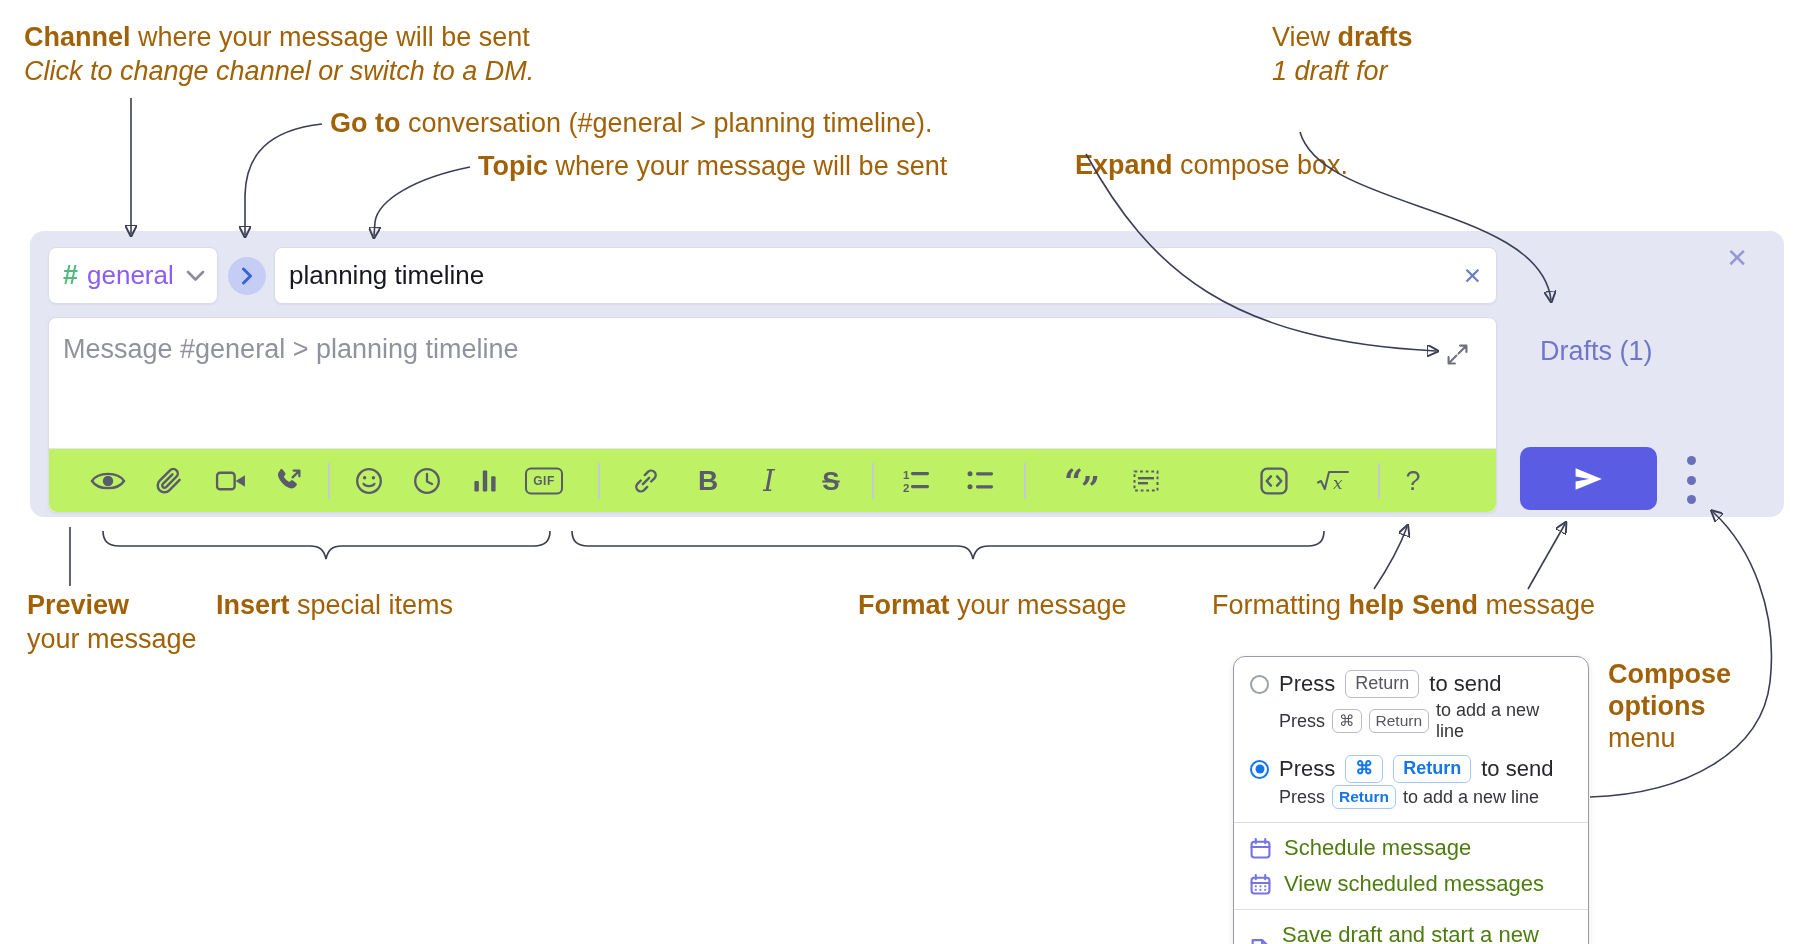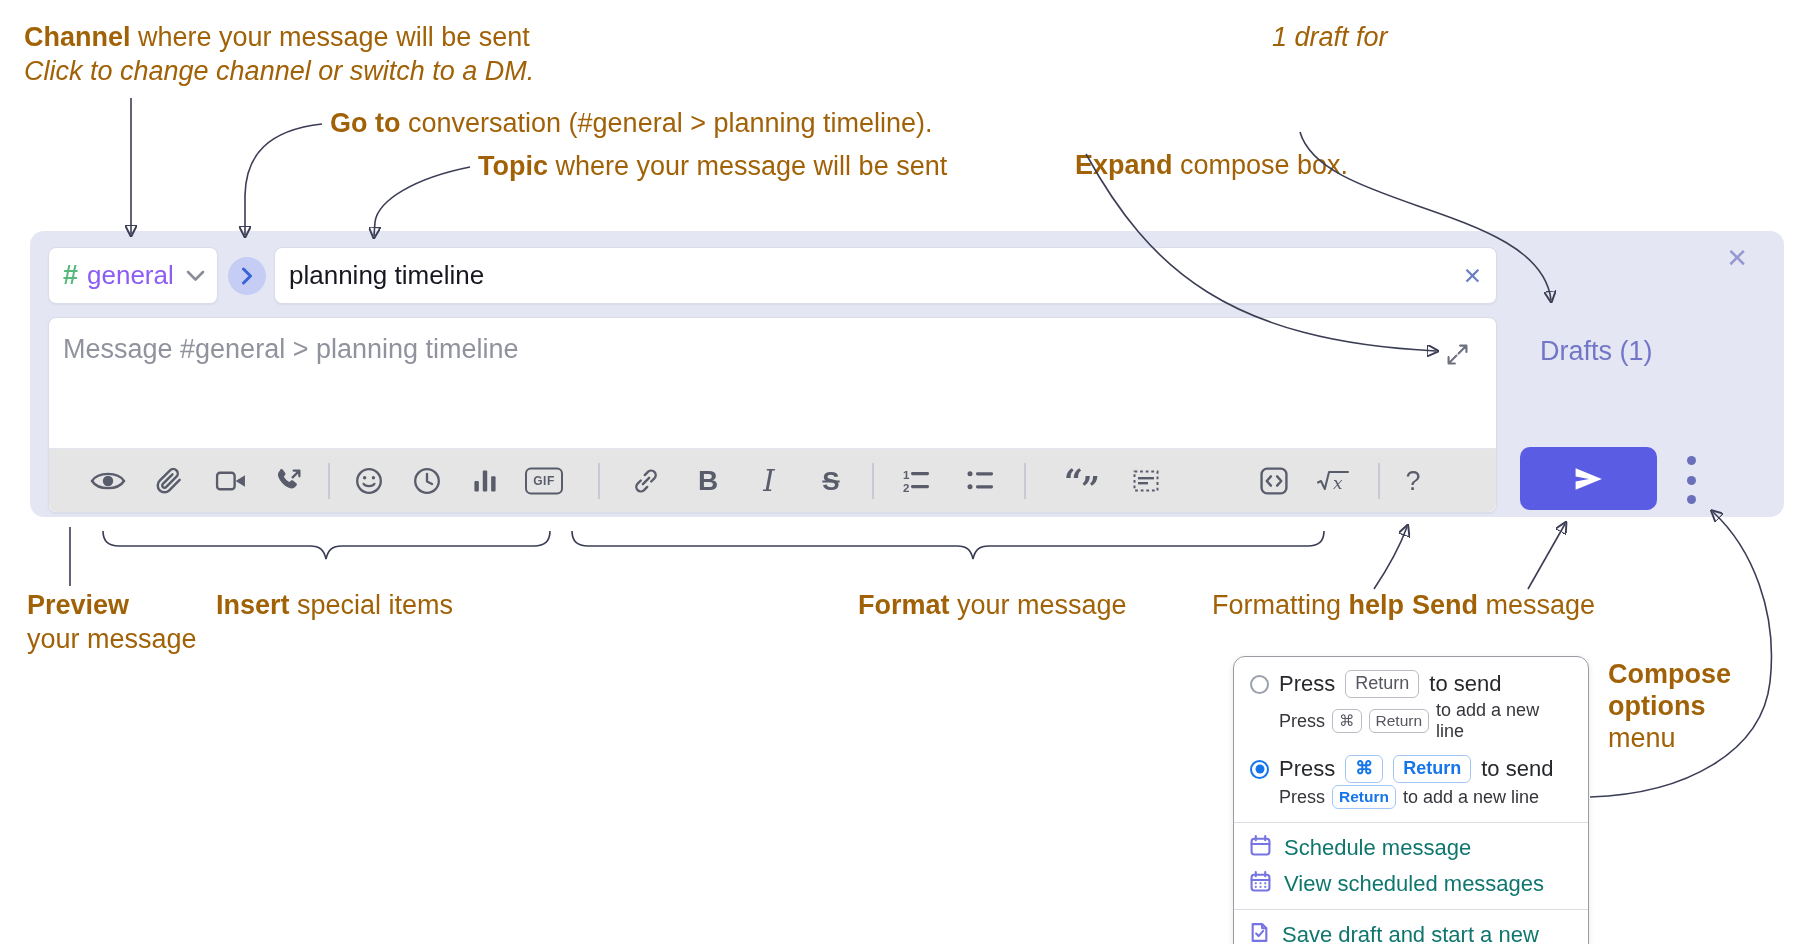--- a/index.html
+++ b/index.html
@@ -42,21 +42,21 @@
   #topic-box { position:absolute; left:244px; top:16px; width:1223px; height:57px; }
   #topic-input { position:absolute; left:0; top:0; width:100%; height:100%; border:none; outline:none; background:transparent; font-family:"Liberation Sans",sans-serif; font-size:26px; color:#17181f; padding:0 56px 0 14px; }
   #topic-clear { position:absolute; right:14px; top:12px; font-size:23px; color:#6b80c2; cursor:pointer; line-height:32px; }
 
   #message-box { position:absolute; left:18px; top:86px; width:1449px; height:196px; }
   #message-input { position:absolute; left:0; top:0; width:100%; height:130px; border:none; outline:none; resize:none; background:transparent; font-family:"Liberation Sans",sans-serif; font-size:27px; color:#0369a1; padding:16px 56px 0 14px; }
   #message-input::placeholder, #topic-input::placeholder { color:#90929d; opacity:1; }
   #expand-btn { position:absolute; right:28px; top:26px; color:#6e717e; cursor:pointer; }
 
   
-  #toolbar { position:absolute; left:0; bottom:0; width:100%; height:64px; background:#e5e5e5; border-top:1px solid #e3e5ef; border-radius:0 0 8px 8px; }
+  #toolbar { position:absolute; left:0; bottom:0; width:100%; height:64px; background:#bef264; border-top:1px solid #e3e5ef; border-radius:0 0 8px 8px; }
   .ticon { position:absolute; top:50%; transform:translate(-50%,-50%); color:#595d6b; cursor:pointer; display:flex; align-items:center; justify-content:center; }
   .tdiv { position:absolute; top:50%; transform:translate(-50%,-50%); width:2px; height:36px; background:#c7c9d6; }
   .tb { font-size:28px; font-weight:bold; font-family:"Liberation Sans",sans-serif; }
   .ti { font-size:29px; font-style:italic; font-family:"DejaVu Serif",serif; }
   .ts { font-size:26px; font-weight:600; text-decoration:line-through; }
   .thelp { font-size:27px; font-weight:500; }
   .gifbox { width:38px; height:27px; border:2.5px solid #595d6b; border-radius:6px; display:flex; align-items:center; justify-content:center; font-size:12px; font-weight:bold; letter-spacing:.5px; }
   .quote { font-family:"DejaVu Serif",serif; font-weight:bold; font-size:33px; letter-spacing:-2px; }
   .quote .q2 { position:relative; top:8px; }
 
@@ -71,21 +71,21 @@
   #options-menu { position:absolute; left:1233px; top:656px; width:356px; background:#fff; border:1.5px solid #9b9ba3; border-radius:12px; box-shadow:0 2px 6px rgba(0,0,0,.10); padding:10px 0 9px 0; z-index:4; }
   .opt-main { display:flex; align-items:center; gap:10px; padding:3px 16px 2px 16px; font-size:22px; color:#27282c; }
   .opt-sub { display:flex; align-items:center; gap:7px; padding:0 16px 6px 45px; font-size:18px; color:#35363b; }
   .radio { width:19px; height:19px; border:2px solid #9ba1ab; border-radius:50%; flex:none; position:relative; cursor:pointer; }
   .radio.sel { border-color:#1576ec; }
   .radio.sel::after { content:""; position:absolute; left:50%; top:50%; transform:translate(-50%,-50%); width:9px; height:9px; border-radius:50%; background:#1576ec; }
   .kbd { border:1.5px solid #b9bcc2; border-radius:6px; padding:0 9px; height:28px; line-height:25px; font-size:18px; color:#55565e; background:#fff; }
   .kbd.sm { height:24px; line-height:21px; font-size:15.5px; padding:0 6px; }
   .kbd.blue { border-color:#a3c8f8; color:#1576ec; font-weight:bold; }
   .mdiv { height:1px; background:#dcdce2; margin:7px 0; }
-  .mi { display:flex; gap:13px; padding:5px 16px; font-size:22px; color:#0f766e; cursor:pointer; }
+  .mi { display:flex; align-items:center; gap:13px; padding:5px 16px; font-size:22px; color:#4d7c0f; cursor:pointer; }
   .mi svg { color:#7673e2; flex:none; }
 </style>
 </head>
 <body>
 
 <div class="ann" id="ann-channel">
   <div><span class="b">Channel</span><span> where your message will be sent</span></div>
   <div class="i">Click to change channel or switch to a DM.</div>
 </div>
 
@@ -95,20 +95,21 @@
 
 <div class="ann" id="ann-topic">
   <span class="b">Topic</span><span> where your message will be sent</span>
 </div>
 
 <div class="ann" id="ann-expand">
   <span class="b">Expand</span><span> compose box.</span>
 </div>
 
 <div class="ann" id="ann-drafts">
+  <div><span>View </span><span class="b">drafts</span></div>
   <div class="i">1 draft for</div>
 </div>
 
 <div class="ann" id="ann-preview">
   <div class="b">Preview</div>
   <div>your message</div>
 </div>
 
 <div class="ann" id="ann-insert">
   <span class="b">Insert</span><span> special items</span>

